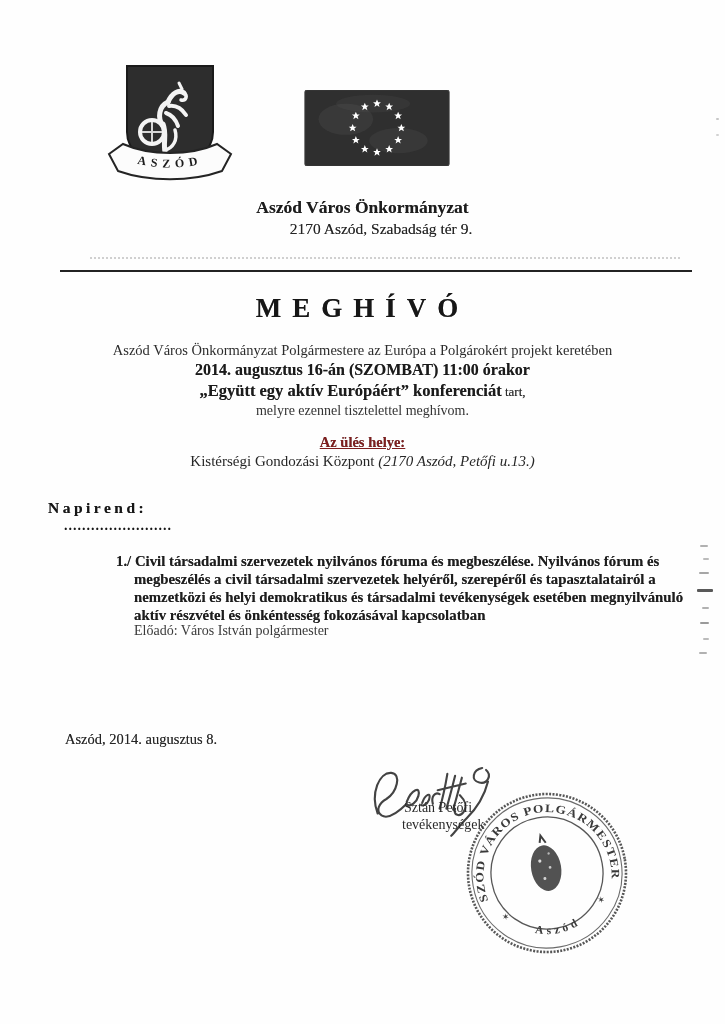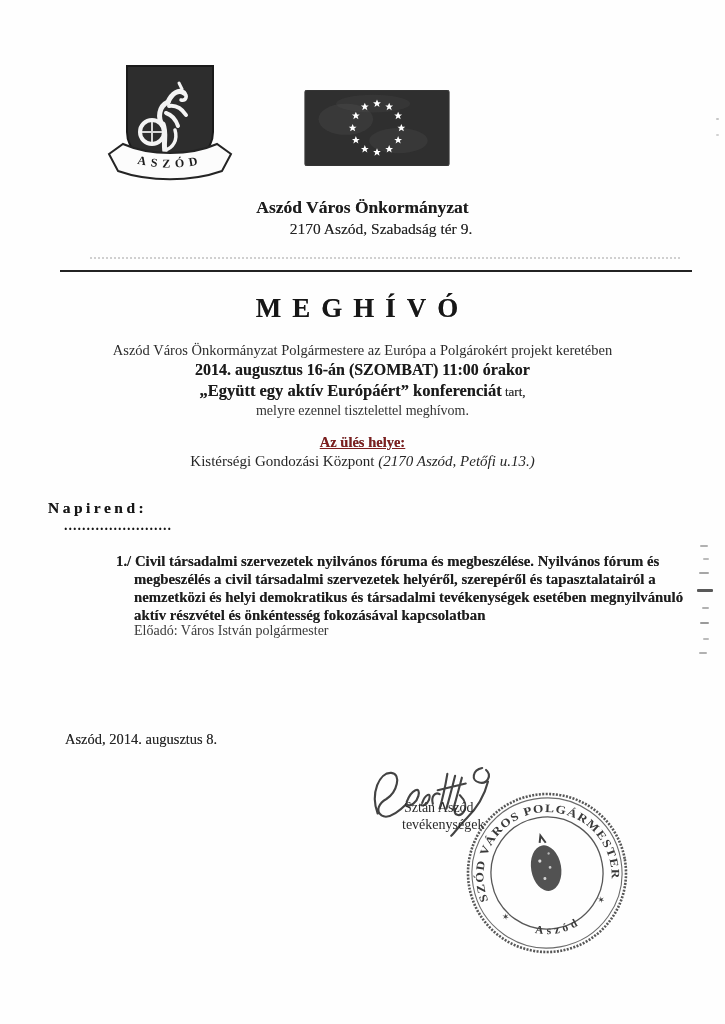--- a/index.html
+++ b/index.html
@@ -154,21 +154,21 @@
   <div class="abs date-line ink" style="left:47px;top:731px;margin-left:18px;">Aszód, 2014. augusztus 8.</div>
 
   <svg class="abs" style="left:368px;top:760px;" width="150" height="78" viewBox="0 0 155 80">
     <g fill="none" stroke="#2f2f2f" stroke-width="2.2" stroke-linecap="round" opacity=".9">
       <path d="M 10,55 C 2,34 12,12 24,13 C 35,14 30,33 19,40 C 12,44 7,52 14,57 C 22,62 33,52 40,45"></path>
       <path d="M 40,43 C 45,30 55,26 52,37 C 50,44 44,48 41,46 M 56,44 C 59,35 66,32 63,41 C 61,46 56,48 55,46 M 67,45 C 65,38 69,32 74,35"></path>
       <path d="M 82,14 C 80,26 77,40 74,50 M 90,16 C 87,28 84,40 81,50 M 97,18 C 94,29 91,41 88,51 M 72,31 L 101,24 M 95,36 C 100,41 103,46 99,53 C 95,59 88,57 90,50"></path>
       <path d="M 118,8 C 108,10 106,21 115,23 C 124,25 128,15 122,10 M 124,22 C 121,34 114,48 102,60 C 96,66 90,74 86,78"></path>
     </g>
   </svg>
-  <div class="abs signer" style="left:404px;top:799px;">Sztán Aszód</div>
+  <div class="abs signer" style="left:404px;top:799px;">Sztán Petőfi</div>
   <div class="abs signer" style="left:402px;top:816px;">tevékenységek</div>
 
   <svg class="abs" style="left:462px;top:788px;" width="170" height="170" viewBox="0 0 170 170">
     <g transform="rotate(-10 85 85)">
       <circle cx="85" cy="85" r="79" fill="none" stroke="#3a3a3a" stroke-width="2.6" stroke-dasharray="2 1.4" opacity=".85"></circle>
       <circle cx="85" cy="85" r="75" fill="none" stroke="#3a3a3a" stroke-width="1.1" opacity=".75"></circle>
       <circle cx="85" cy="85" r="56" fill="none" stroke="#3a3a3a" stroke-width="1.3" opacity=".85"></circle>
       <path id="stampTop" d="M 23,104 A 64,64 0 1 1 147,104" fill="none" stroke="none"></path>
       <path id="stampBottom" d="M 46,132 A 61,61 0 0 0 124,132" fill="none" stroke="none"></path>
       <text text-anchor="middle" class="stamp-text">

